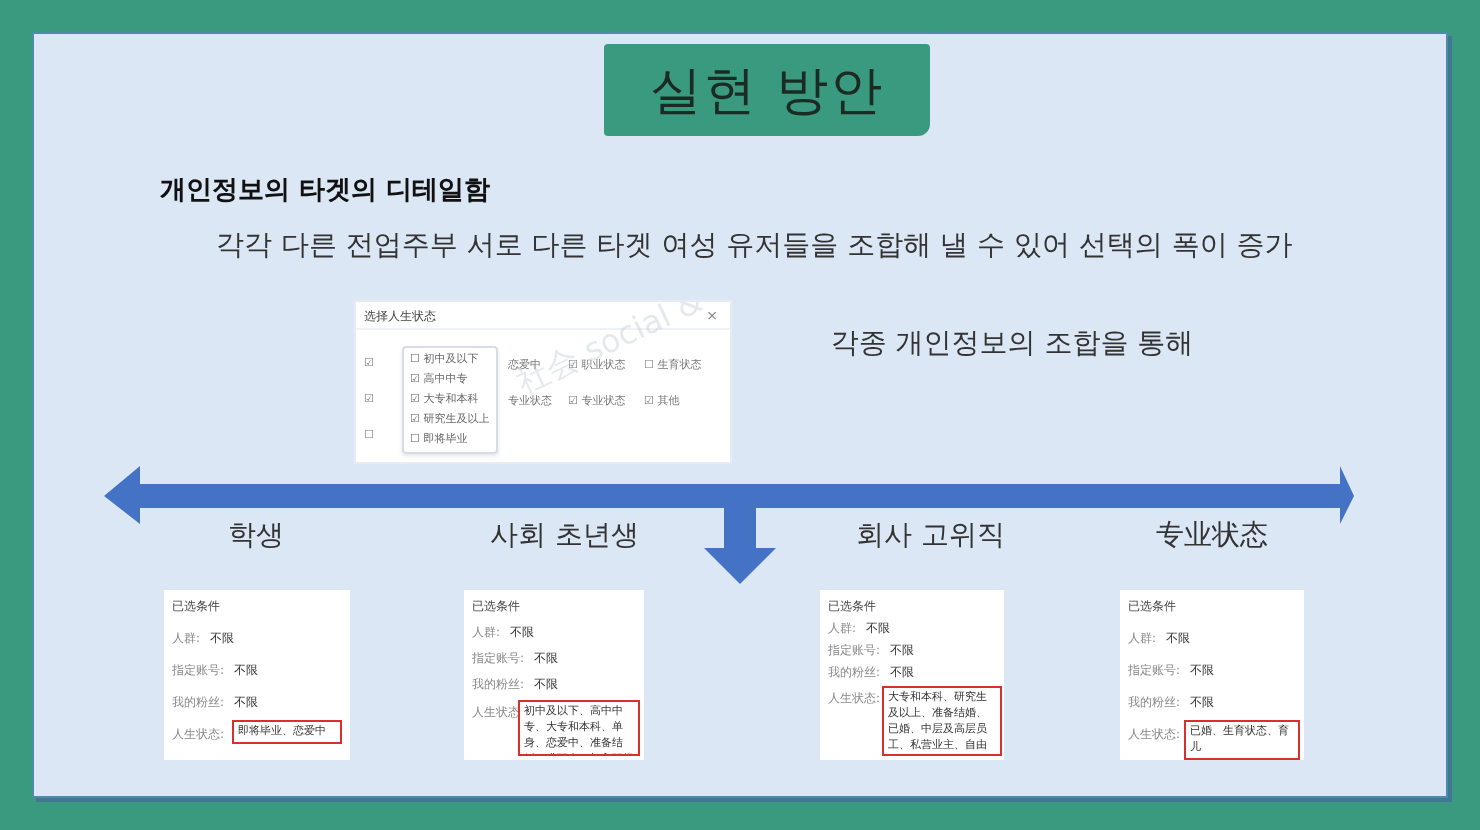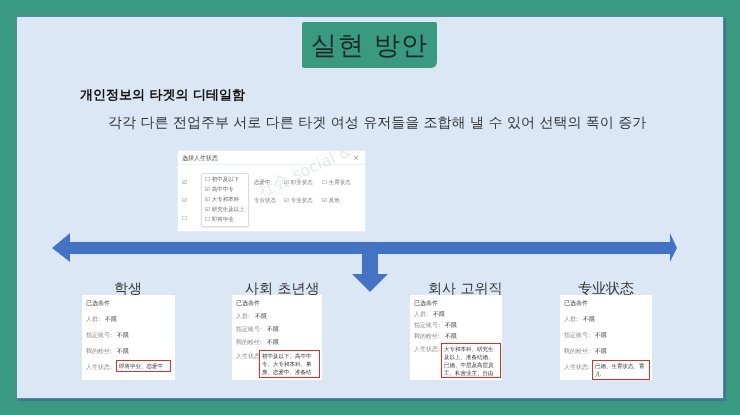--- a/index.html
+++ b/index.html
@@ -13,21 +13,21 @@
     position: absolute;
     left: 16px; top: 16px;
     width: 708px; height: 383px;
     background: #dbe7f4;
     border: 1px solid #4e8ba8;
     box-shadow: 2px 2px 0 #3f7890;
   }
   .title-box {
     position: absolute;
     left: 302px; top: 22px;
-    width: 135px; height: 46px;
+    width: 163px; height: 46px;
     background: #3a9a80;
     border-radius: 2px 2px 6px 2px;
     display: flex; align-items: center; justify-content: center;
     color: #1c2a24;
     font-size: 26px;
     letter-spacing: 1px;
   }
   .heading {
     position: absolute;
     left: 80px; top: 86px;
@@ -65,21 +65,21 @@
   }
   .side-note {
     position: absolute;
     left: 396px; top: 163px;
     width: 220px;
     text-align: center;
     font-size: 14px; color: #333; line-height: 18px;
   }
   .arrow-svg { position: absolute; left: 0; top: 0; }
   .category {
-    position: absolute; top: 280px;
+    position: absolute; top: 259px;
     font-size: 14px; color: #333; white-space: nowrap;
   }
   .card {
     position: absolute; top: 295px;
     background: #fff;
     font-size: 6px; color: #888;
     overflow: hidden;
   }
   .card .row { position: absolute; left: 4px; white-space: nowrap; }
   .card .row .v { color: #333; margin-left: 5px; }
@@ -122,20 +122,21 @@
   <div class="popup">
     <div class="pi">☐ <span>初中及以下</span></div>
     <div class="pi">☑ <span>高中中专</span></div>
     <div class="pi">☑ <span>大专和本科</span></div>
     <div class="pi">☑ <span>研究生及以上</span></div>
     <div class="pi">☐ <span>即将毕业</span></div>
   </div>
 </div>
 
 <div class="side-note">
+  <div>각종 개인정보의 조합을 통해</div>
 </div>
 
 <svg class="arrow-svg" width="740" height="415">
   <polygon fill="#4472c4" points="52,248 70,233 70,242 670,242 670,233 677,248 670,262 670,254 70,254 70,262"></polygon>
   <polygon fill="#4472c4" points="362,254 378,254 378,274 388,274 370,292 352,274 362,274"></polygon>
 </svg>
 
 <div class="category" style="left:114px">학생</div>
 <div class="category" style="left:245px">사회 초년생</div>
 <div class="category" style="left:428px">회사 고위직</div>

